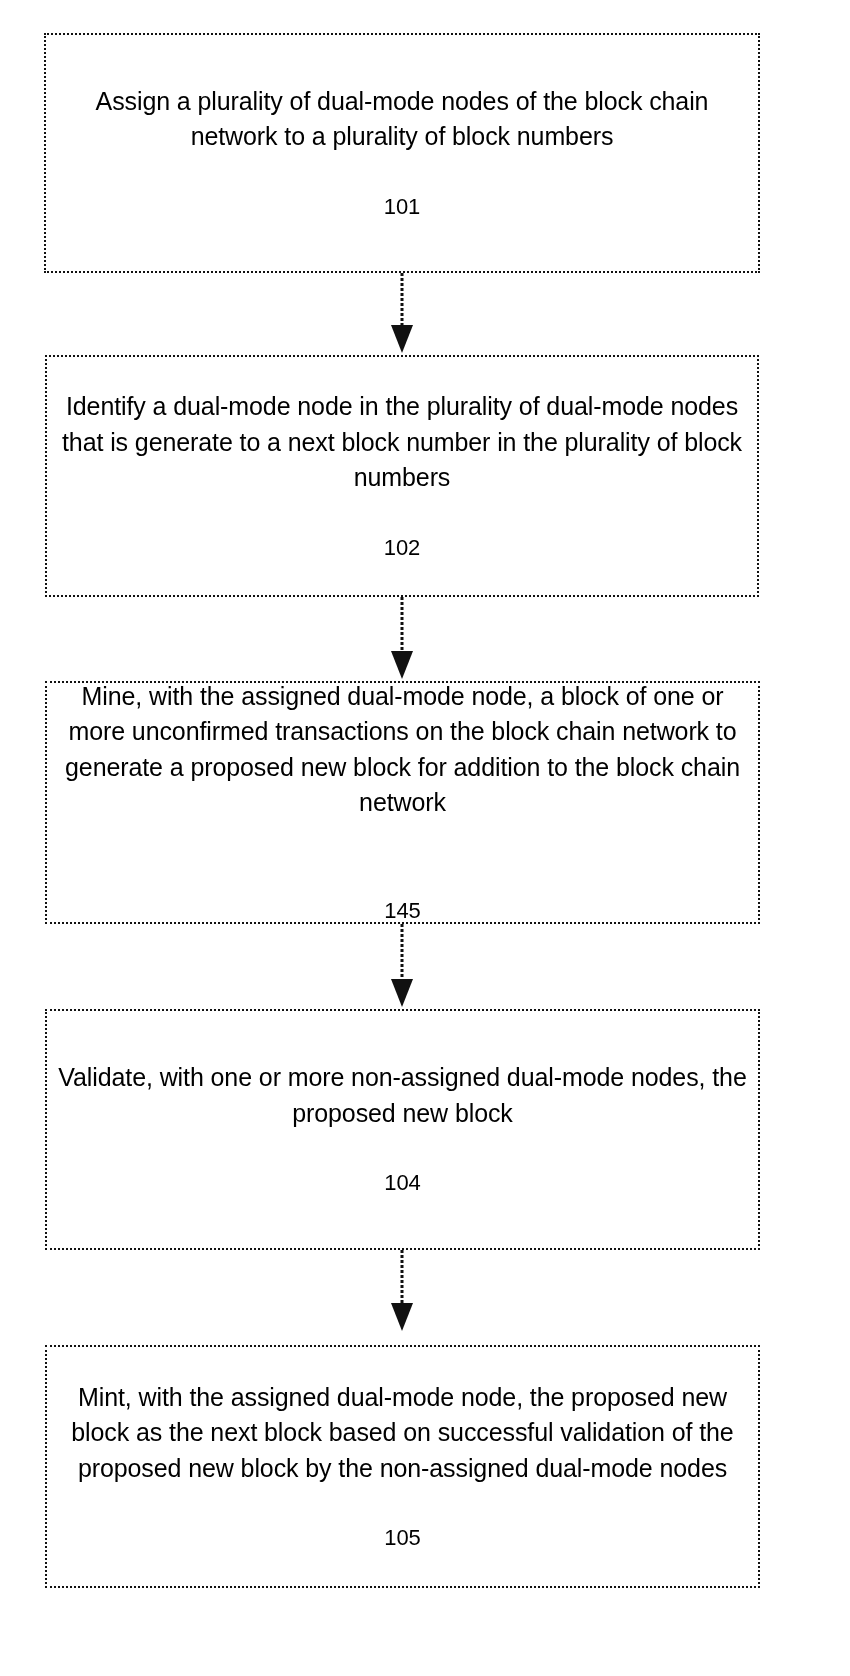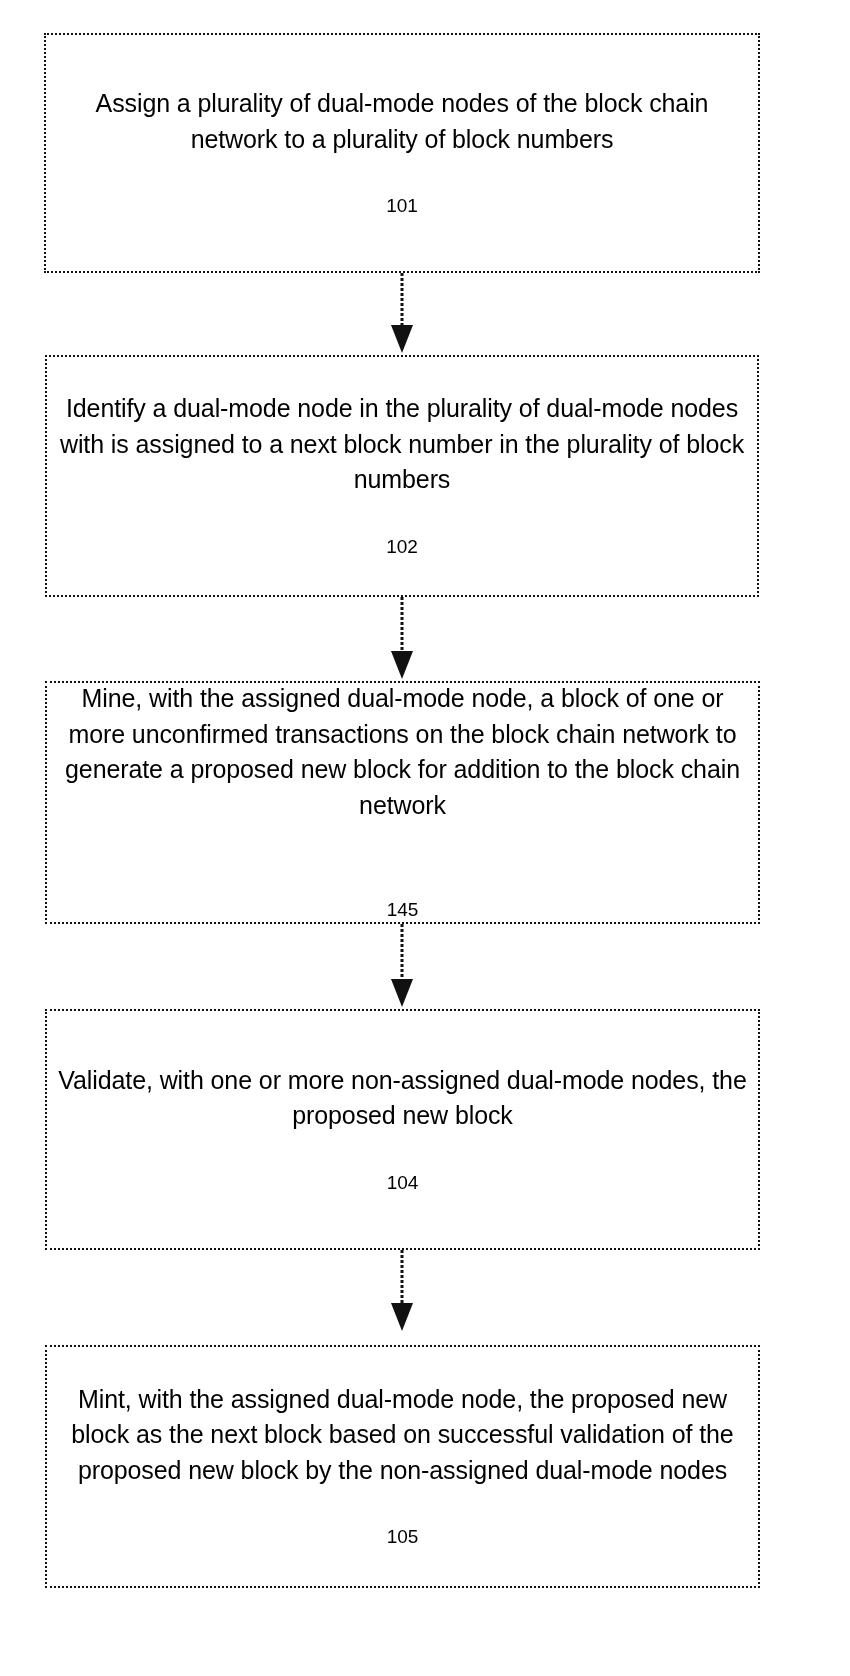--- a/index.html
+++ b/index.html
@@ -39,21 +39,21 @@
   .step-text {
     font-size: 25px;
     line-height: 1.42;
     letter-spacing: -0.1px;
     padding: 0 6px;
     white-space: pre-line;
     font-family: "Liberation Sans", sans-serif;
   }
 
   .step-number {
-    font-size: 19px;
+    font-size: 22px;
     line-height: 1.42;
     font-family: "Liberation Sans", sans-serif;
   }
 
   
   .gap-large { height: 36px; }
   .gap-none  { height: 0px; }
 
   .connector {
     position: absolute;
@@ -83,21 +83,21 @@
     <div class="gap-large"></div>
     <div class="step-number">101</div>
   </div>
 
   <svg class="connector" id="conn-1" viewBox="0 0 46 82" preserveAspectRatio="none">
     <line x1="23" y1="0" x2="23" y2="56" stroke="#111111" stroke-width="3" stroke-dasharray="3 2"></line>
     <polygon points="12,52 34,52 23,80" fill="#111111"></polygon>
   </svg>
 
   <div class="step-box" id="box-102">
-    <div class="step-text">Identify a dual-mode node in the plurality of dual-mode nodes with is assigned to a next block number in the plurality of block numbers</div>
+    <div class="step-text">Identify a dual-mode node in the plurality of dual-mode nodes that is generate to a next block number in the plurality of block numbers</div>
     <div class="gap-large"></div>
     <div class="step-number">102</div>
   </div>
 
   <svg class="connector" id="conn-2" viewBox="0 0 46 84" preserveAspectRatio="none">
     <line x1="23" y1="0" x2="23" y2="58" stroke="#111111" stroke-width="3" stroke-dasharray="3 2"></line>
     <polygon points="12,54 34,54 23,82" fill="#111111"></polygon>
   </svg>
 
   <div class="step-box" id="box-103">

